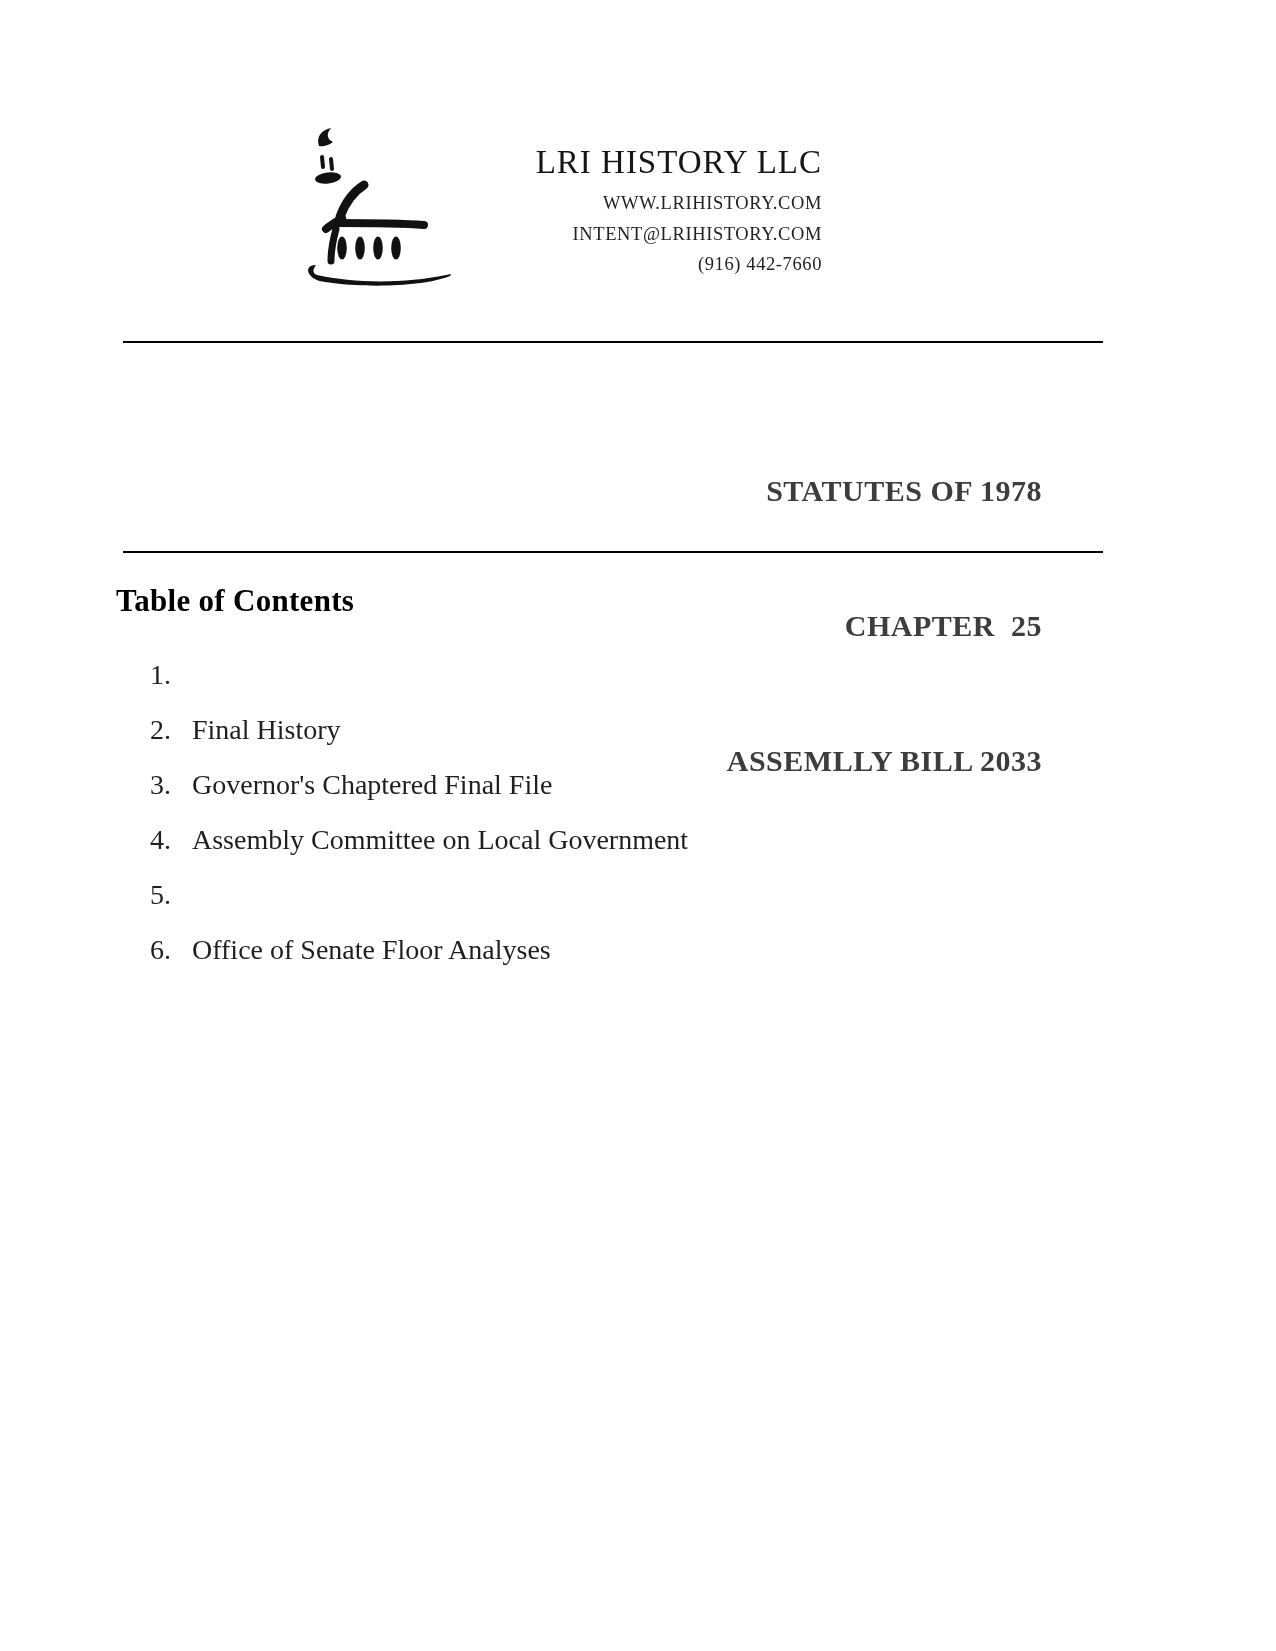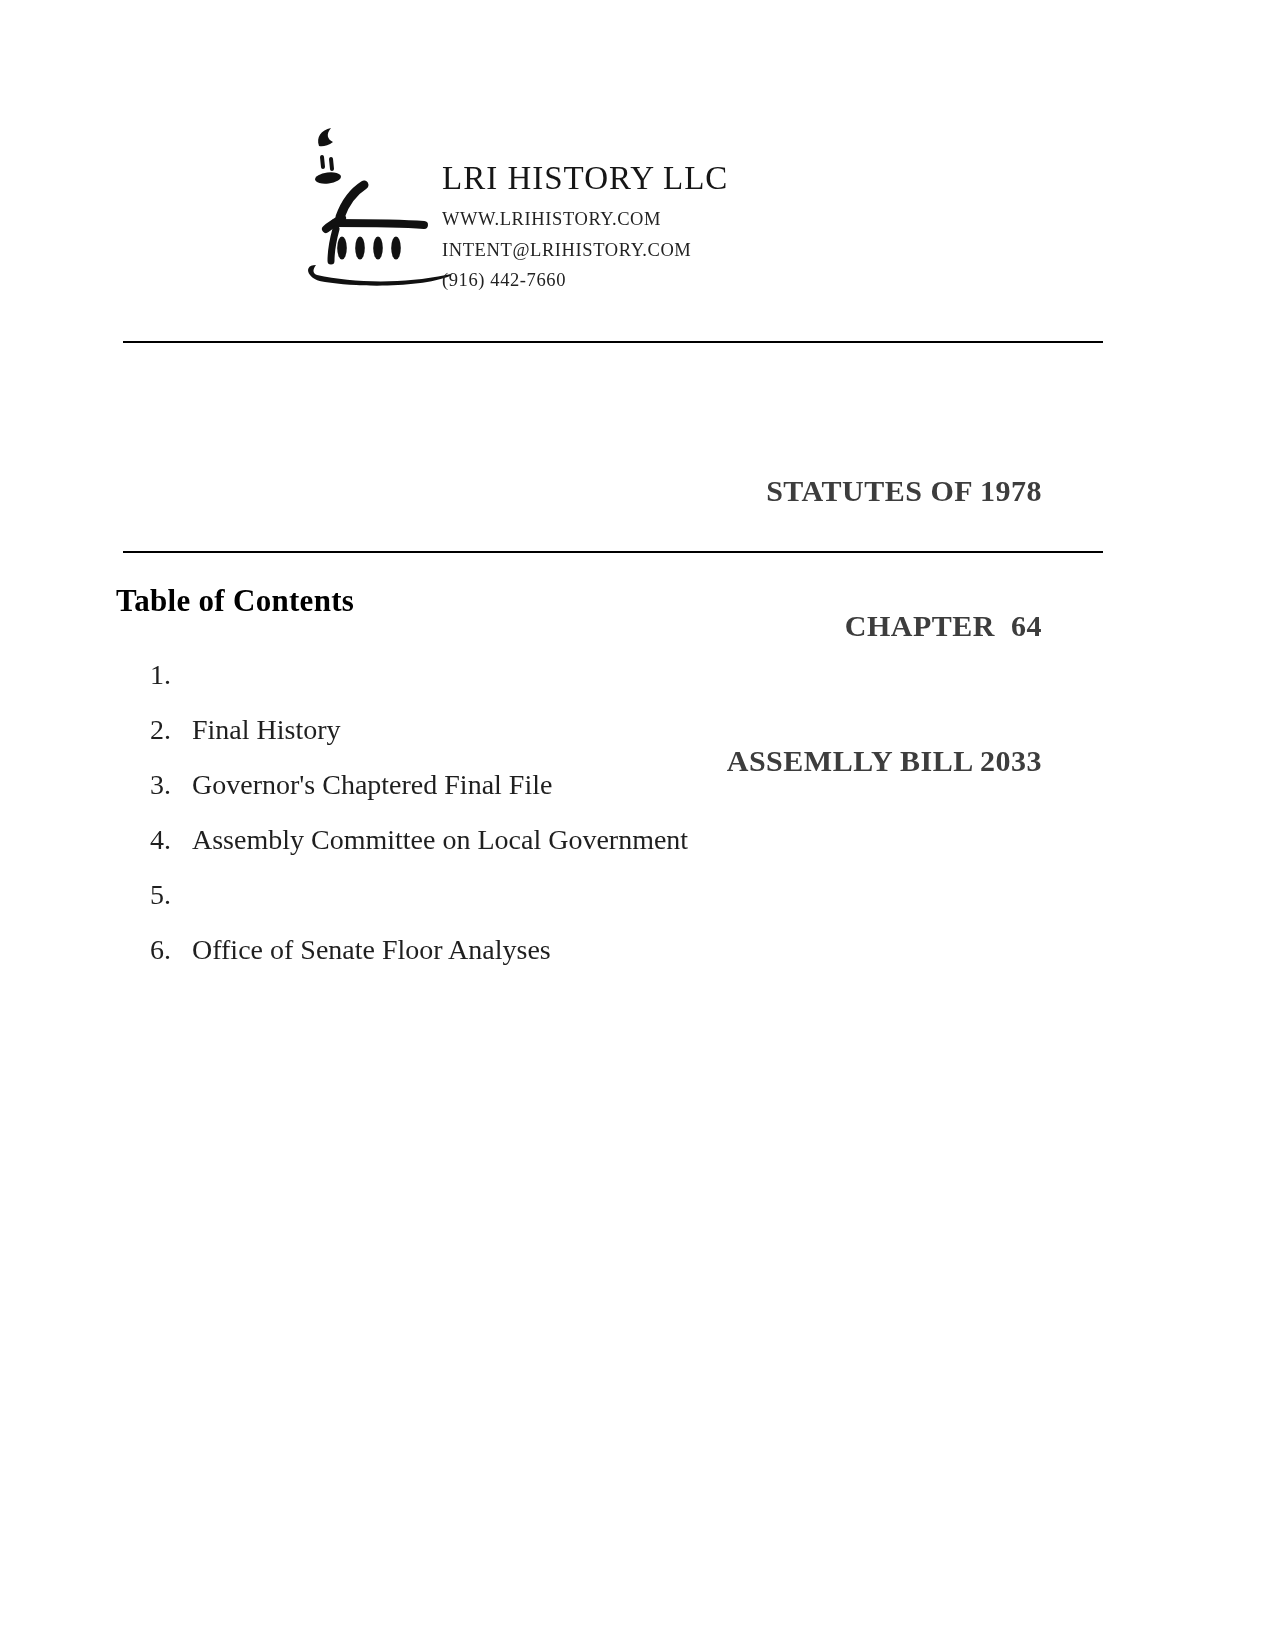--- a/index.html
+++ b/index.html
@@ -26,23 +26,23 @@
     width: 180px;
     height: 165px;
   }
   .logo path, .logo line { stroke: #111; fill: none; stroke-linecap: round; }
   .logo .fill { fill: #111; stroke: none; }
 
   
   .header-text {
     position: absolute;
     left: 442px;
-    top: 160px;
+    top: 144px;
     width: 380px;
-    text-align: left;
+    text-align: right;
   }
   .company-name {
     font-size: 33px;
     line-height: 36px;
     letter-spacing: 1px;
     color: #161616;
     white-space: nowrap;
   }
   .contact {
     margin-top: 8px;
@@ -145,21 +145,21 @@
       <div>WWW.LRIHISTORY.COM</div>
       <div>INTENT@LRIHISTORY.COM</div>
       <div>(916) 442-7660</div>
     </div>
   </div>
 
   <div class="rule rule-1"></div>
 
   <div class="title-block">
     <div>STATUTES OF 1978</div>
-    <div>CHAPTER  64</div>
+    <div>CHAPTER  25</div>
     <div>ASSEMLLY BILL 2033</div>
   </div>
 
   <div class="rule rule-2"></div>
 
   <div class="toc-heading">Table of Contents</div>
 
   <ol class="toc-list">
     <li>
       <span class="toc-num">1.</span>

